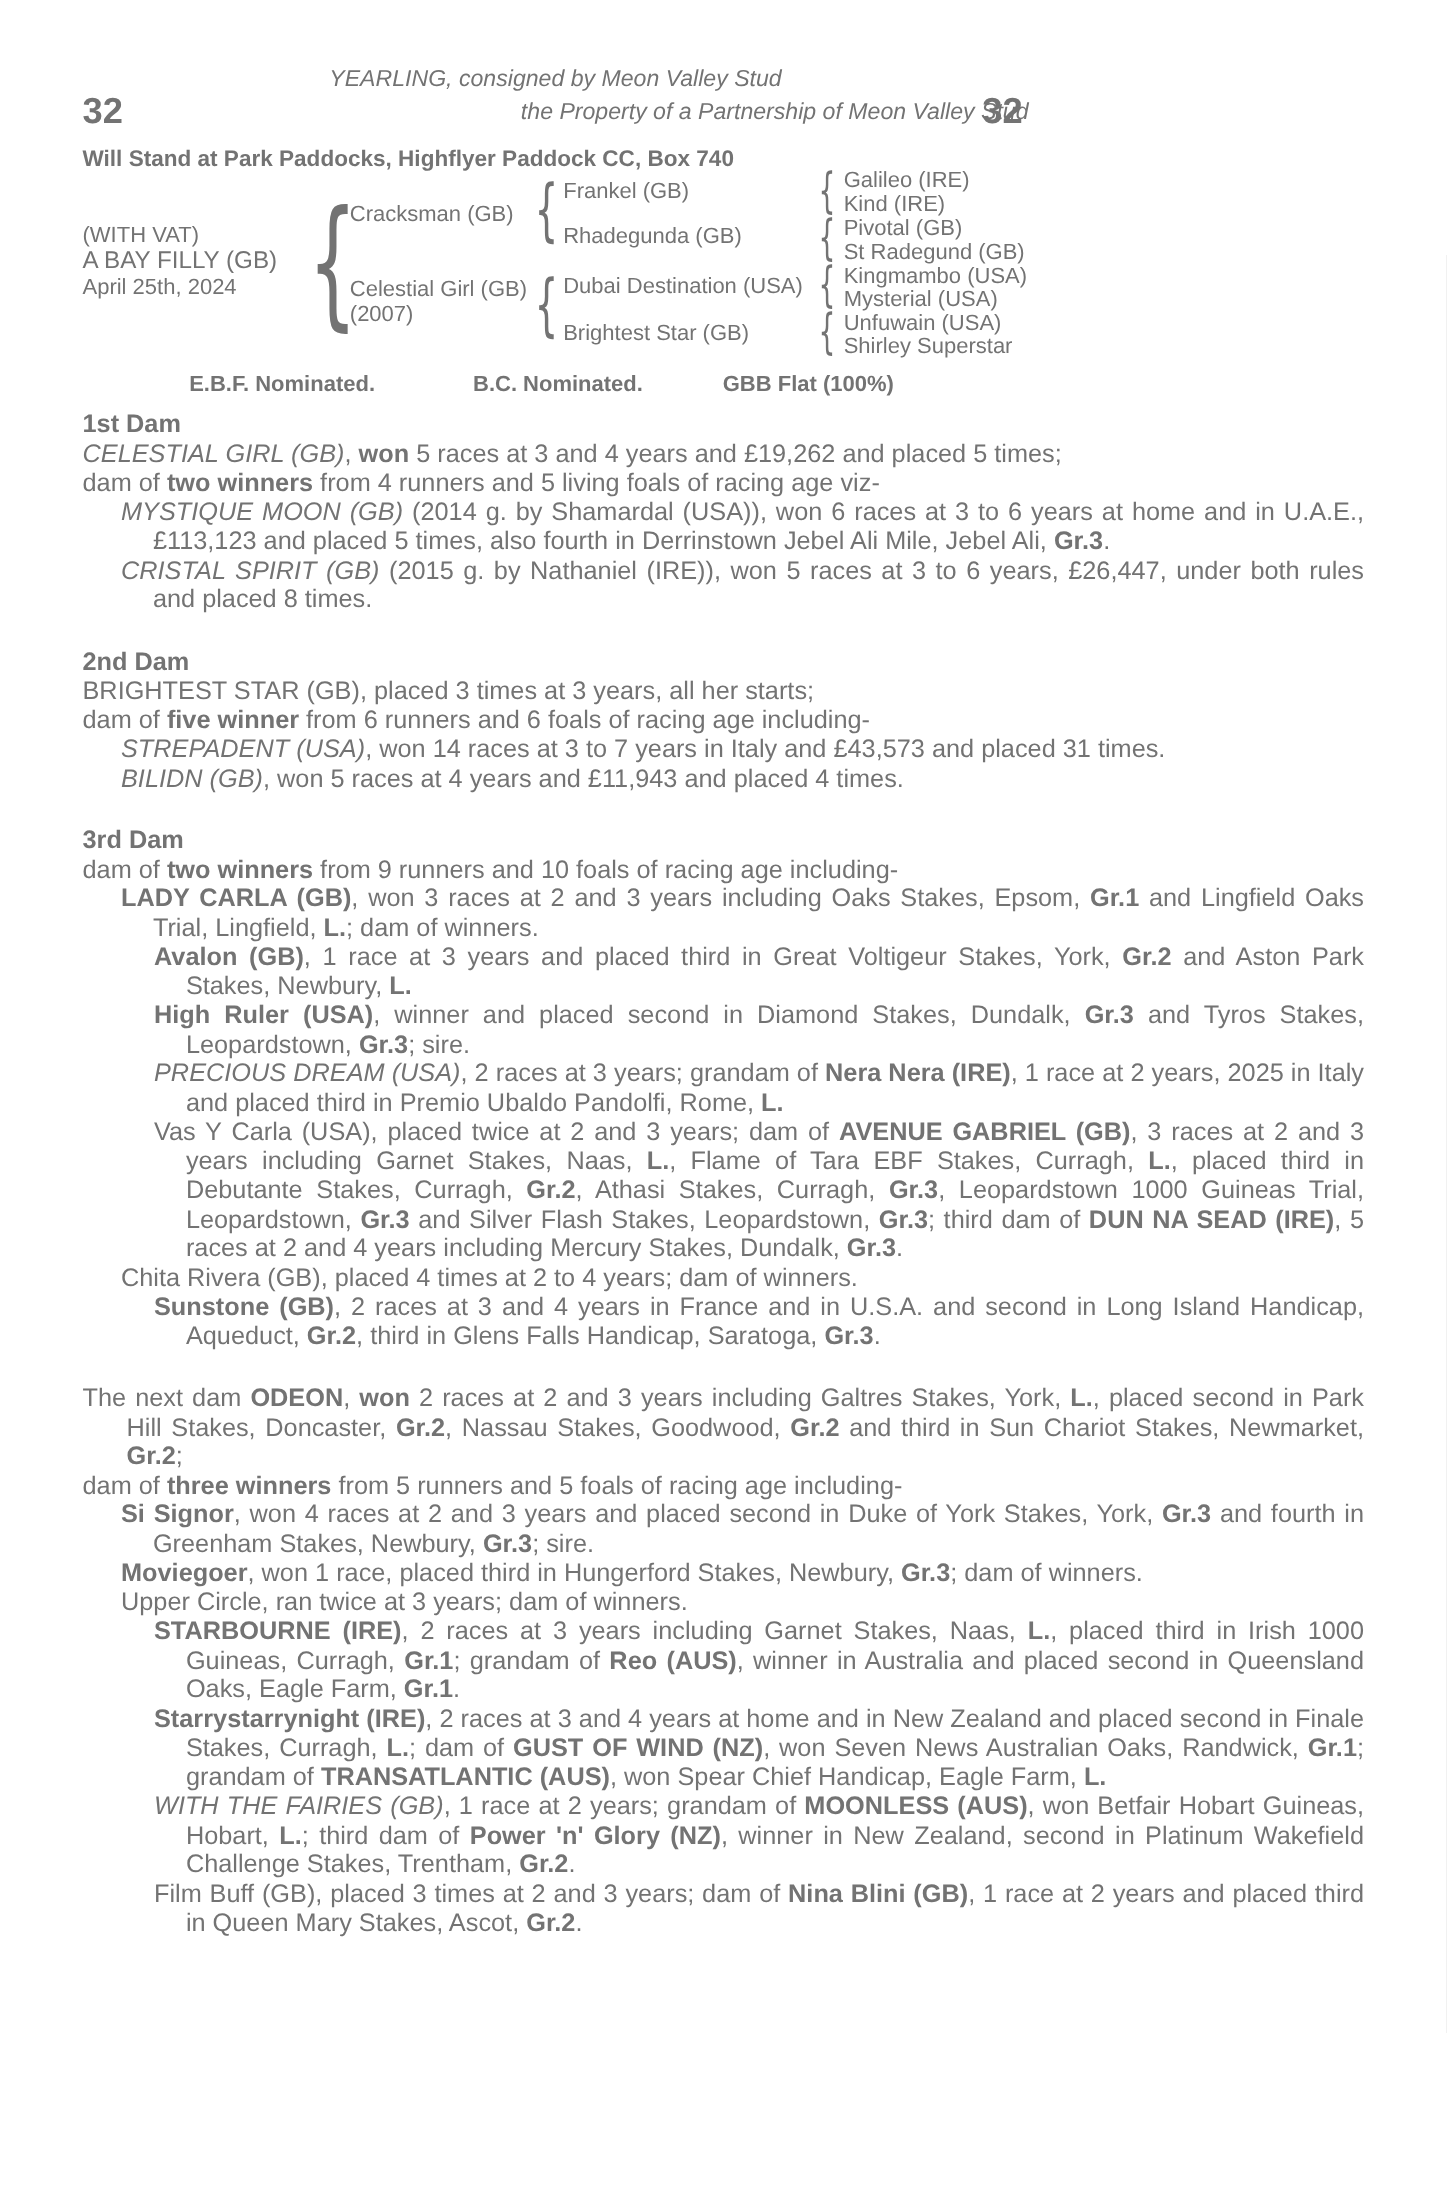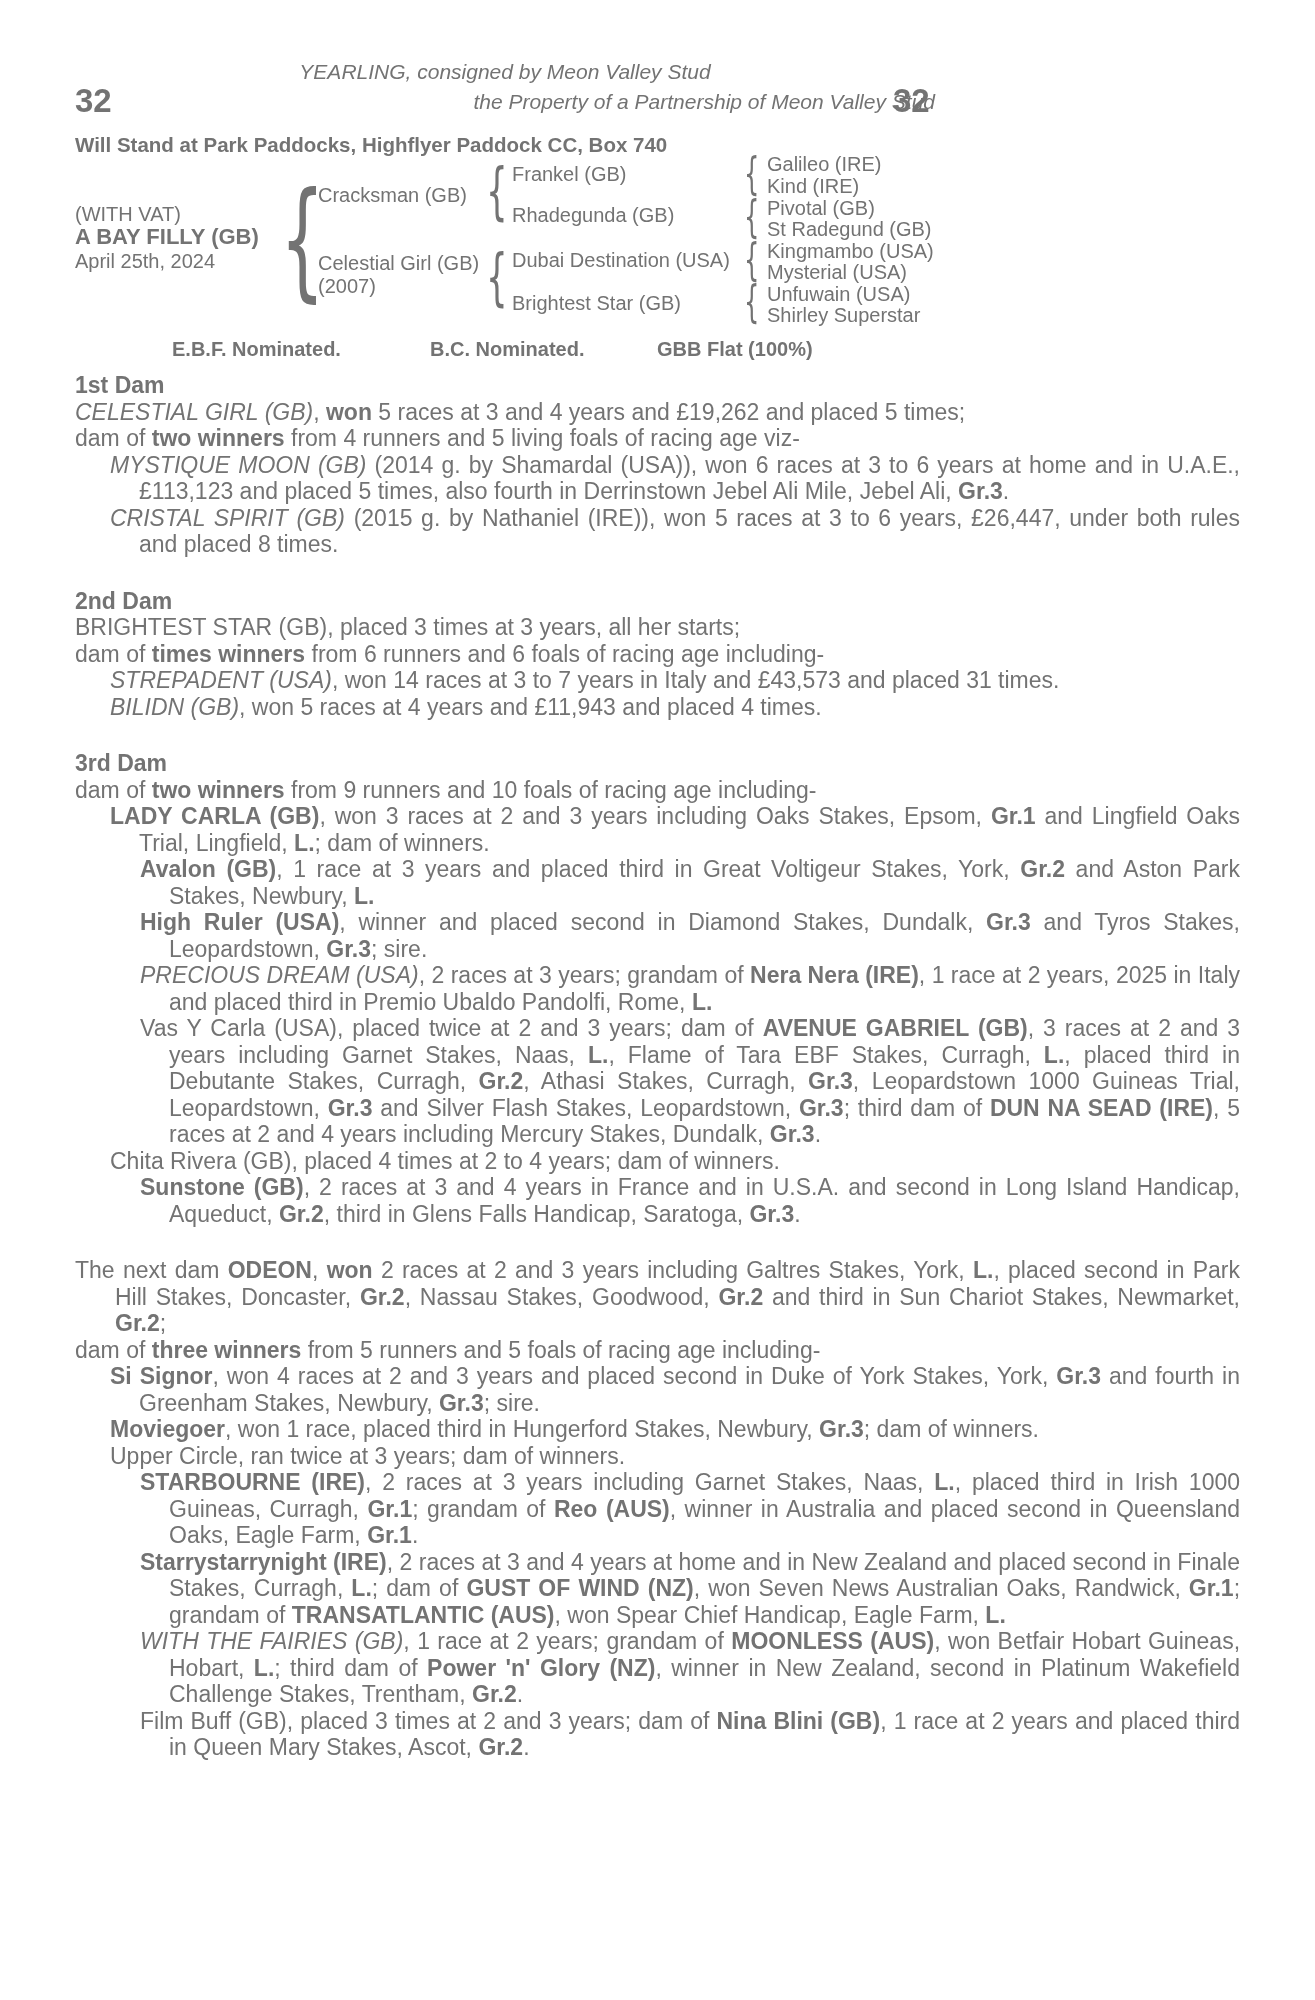--- a/index.html
+++ b/index.html
@@ -10,21 +10,21 @@
   }
   .abs{position:absolute;white-space:nowrap;}
   
   #consignor{left:75px;top:60px;width:860px;text-align:center;font-style:italic;font-size:21px;}
   #property{left:75px;top:90px;width:860px;text-align:right;font-style:italic;font-size:21px;}
   #lot-left{left:75px;top:82px;font-size:33px;font-weight:bold;}
   #lot-right{left:893px;top:82px;font-size:33px;font-weight:bold;}
   #stand-line{left:75px;top:133px;font-size:20.5px;font-weight:bold;}
   
   #vat{left:75px;top:203px;font-size:20px;}
-  #filly-name{left:75px;top:224px;font-size:22px;font-weight:bold;}
+  #filly-name{left:75px;top:224px;font-size:22px;font-weight:normal;}
   #foaled{left:75px;top:250px;font-size:20px;}
   .ped{font-size:20px;}
   #sire{left:318px;top:184px;}
   #dam{left:318px;top:252px;}
   #dam-year{left:318px;top:275px;}
   #g2-0{left:512px;top:163px;}
   #g2-1{left:512px;top:204px;}
   #g2-2{left:512px;top:249px;}
   #g2-3{left:512px;top:292px;}
   #g3-0{left:767px;top:153px;}
@@ -113,21 +113,21 @@
       <section class="dam-section">
         <h2>1st Dam</h2>
         <p class="lvl0"><span class="st-i">CELESTIAL GIRL (GB)</span><span>, </span><span class="st-b">won</span><span> 5 races at 3 and 4 years and £19,262 and placed 5 times;</span></p>
         <p class="lvl0"><span>dam of </span><span class="st-b">two winners</span><span> from 4 runners and 5 living foals of racing age viz-</span></p>
         <p class="lvl1"><span class="st-i">MYSTIQUE MOON (GB)</span><span> (2014 g. by Shamardal (USA)), won 6 races at 3 to 6 years at home and in U.A.E., £113,123 and placed 5 times, also fourth in Derrinstown Jebel Ali Mile, Jebel Ali, </span><span class="st-b">Gr.3</span><span>.</span></p>
         <p class="lvl1"><span class="st-i">CRISTAL SPIRIT (GB)</span><span> (2015 g. by Nathaniel (IRE)), won 5 races at 3 to 6 years, £26,447, under both rules and placed 8 times.</span></p>
       </section>
       <section class="dam-section">
         <h2>2nd Dam</h2>
         <p class="lvl0"><span>BRIGHTEST STAR (GB), placed 3 times at 3 years, all her starts;</span></p>
-        <p class="lvl0"><span>dam of </span><span class="st-b">times winners</span><span> from 6 runners and 6 foals of racing age including-</span></p>
+        <p class="lvl0"><span>dam of </span><span class="st-b">five winner</span><span> from 6 runners and 6 foals of racing age including-</span></p>
         <p class="lvl1"><span class="st-i">STREPADENT (USA)</span><span>, won 14 races at 3 to 7 years in Italy and £43,573 and placed 31 times.</span></p>
         <p class="lvl1"><span class="st-i">BILIDN (GB)</span><span>, won 5 races at 4 years and £11,943 and placed 4 times.</span></p>
       </section>
       <section class="dam-section">
         <h2>3rd Dam</h2>
         <p class="lvl0"><span>dam of </span><span class="st-b">two winners</span><span> from 9 runners and 10 foals of racing age including-</span></p>
         <p class="lvl1"><span class="st-b">LADY CARLA (GB)</span><span>, won 3 races at 2 and 3 years including Oaks Stakes, Epsom, </span><span class="st-b">Gr.1</span><span> and Lingfield Oaks Trial, Lingfield, </span><span class="st-b">L.</span><span>; dam of winners.</span></p>
         <p class="lvl2"><span class="st-b">Avalon (GB)</span><span>, 1 race at 3 years and placed third in Great Voltigeur Stakes, York, </span><span class="st-b">Gr.2</span><span> and Aston Park Stakes, Newbury, </span><span class="st-b">L.</span></p>
         <p class="lvl2"><span class="st-b">High Ruler (USA)</span><span>, winner and placed second in Diamond Stakes, Dundalk, </span><span class="st-b">Gr.3</span><span> and Tyros Stakes, Leopardstown, </span><span class="st-b">Gr.3</span><span>; sire.</span></p>
         <p class="lvl2"><span class="st-i">PRECIOUS DREAM (USA)</span><span>, 2 races at 3 years; grandam of </span><span class="st-b">Nera Nera (IRE)</span><span>, 1 race at 2 years, 2025 in Italy and placed third in Premio Ubaldo Pandolfi, Rome, </span><span class="st-b">L.</span></p>

